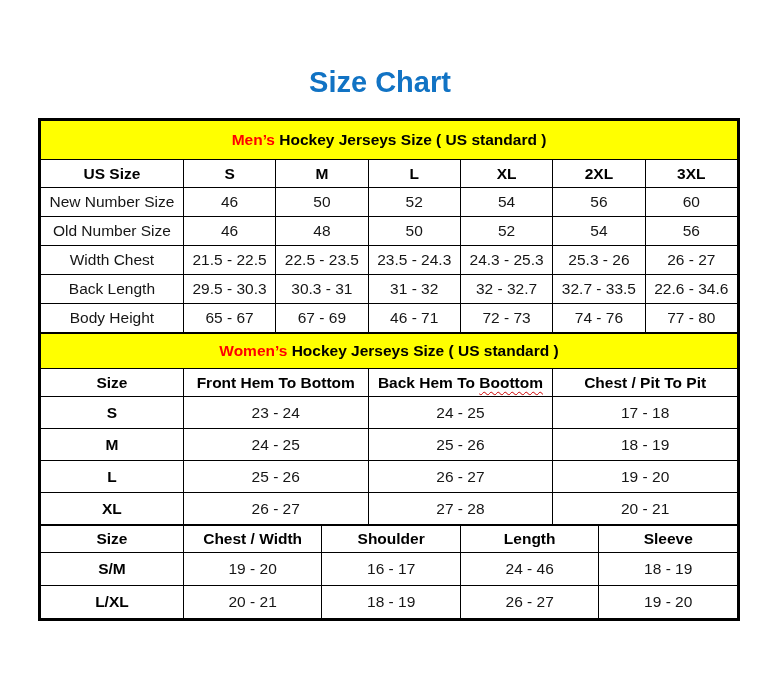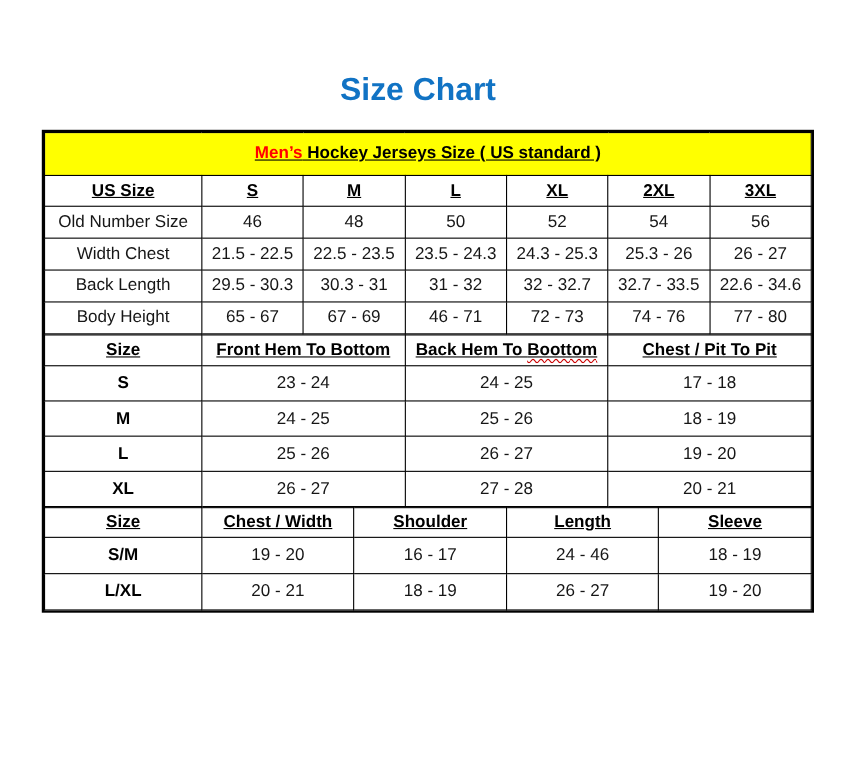--- a/index.html
+++ b/index.html
@@ -41,27 +41,26 @@
     padding:1px 2px;
     font-size:15.5px;
     overflow:hidden;
     white-space:nowrap;
   }
   td.band{
     background:var(--band-bg);
     font-weight:bold;
     font-size:17.5px;
     color:#000;
-    text-decoration:underline;
   }
   .band .accent{color:var(--accent-red);}
   .t-mens   td.band{height:36px;}
   .t-womens td.band{height:32px;}
   .t-youth  td.band{height:29px;}
-  td.col-header{font-weight:bold;color:#000;text-decoration:underline;}
+  td.col-header{font-weight:bold;color:#000;}
   .t-mens   td.col-header{height:25px;}
   .t-womens td.col-header{height:25px;}
   .t-youth  td.col-header{height:24px;}
   .t-mens   tbody td{height:26px;}
   .t-womens tbody td{height:29px;}
   .t-youth  tbody td{height:30px;}
   .t-womens td.row-label,
   .t-youth  td.row-label{font-weight:bold;color:#000;}
   .wavy{
     text-decoration-line:underline;
@@ -99,20 +98,29 @@
             <td class="col-header">S</td>
             <td class="col-header">M</td>
             <td class="col-header">L</td>
             <td class="col-header">XL</td>
             <td class="col-header">2XL</td>
             <td class="col-header">3XL</td>
           </tr>
       </thead>
       <tbody>
           <tr>
+            <td class="row-label">New Number Size</td>
+            <td class="value">46</td>
+            <td class="value">50</td>
+            <td class="value">52</td>
+            <td class="value">54</td>
+            <td class="value">56</td>
+            <td class="value">60</td>
+          </tr>
+          <tr>
             <td class="row-label">Old Number Size</td>
             <td class="value">46</td>
             <td class="value">48</td>
             <td class="value">50</td>
             <td class="value">52</td>
             <td class="value">54</td>
             <td class="value">56</td>
           </tr>
           <tr>
             <td class="row-label">Width Chest</td>
@@ -145,20 +153,23 @@
     </table>
 
     <table class="size-table t-womens">
         <colgroup>
           <col style="width: 20.5%;">
           <col style="width: 26.5%;">
           <col style="width: 26.5%;">
           <col style="width: 26.5%;">
         </colgroup>
       <thead>
+        <tr class="band-row">
+          <td class="band" colspan="4"><span class="accent">Women’s</span><span> Hockey Jerseys Size ( US standard )</span></td>
+        </tr>
         <tr class="header-row">
             <td class="col-header">Size</td>
             <td class="col-header">Front Hem To Bottom</td>
             <td class="col-header">Back Hem To <span class="wavy">Boottom</span></td>
             <td class="col-header">Chest / Pit To Pit</td>
           </tr>
       </thead>
       <tbody>
           <tr>
             <td class="row-label">S</td>

